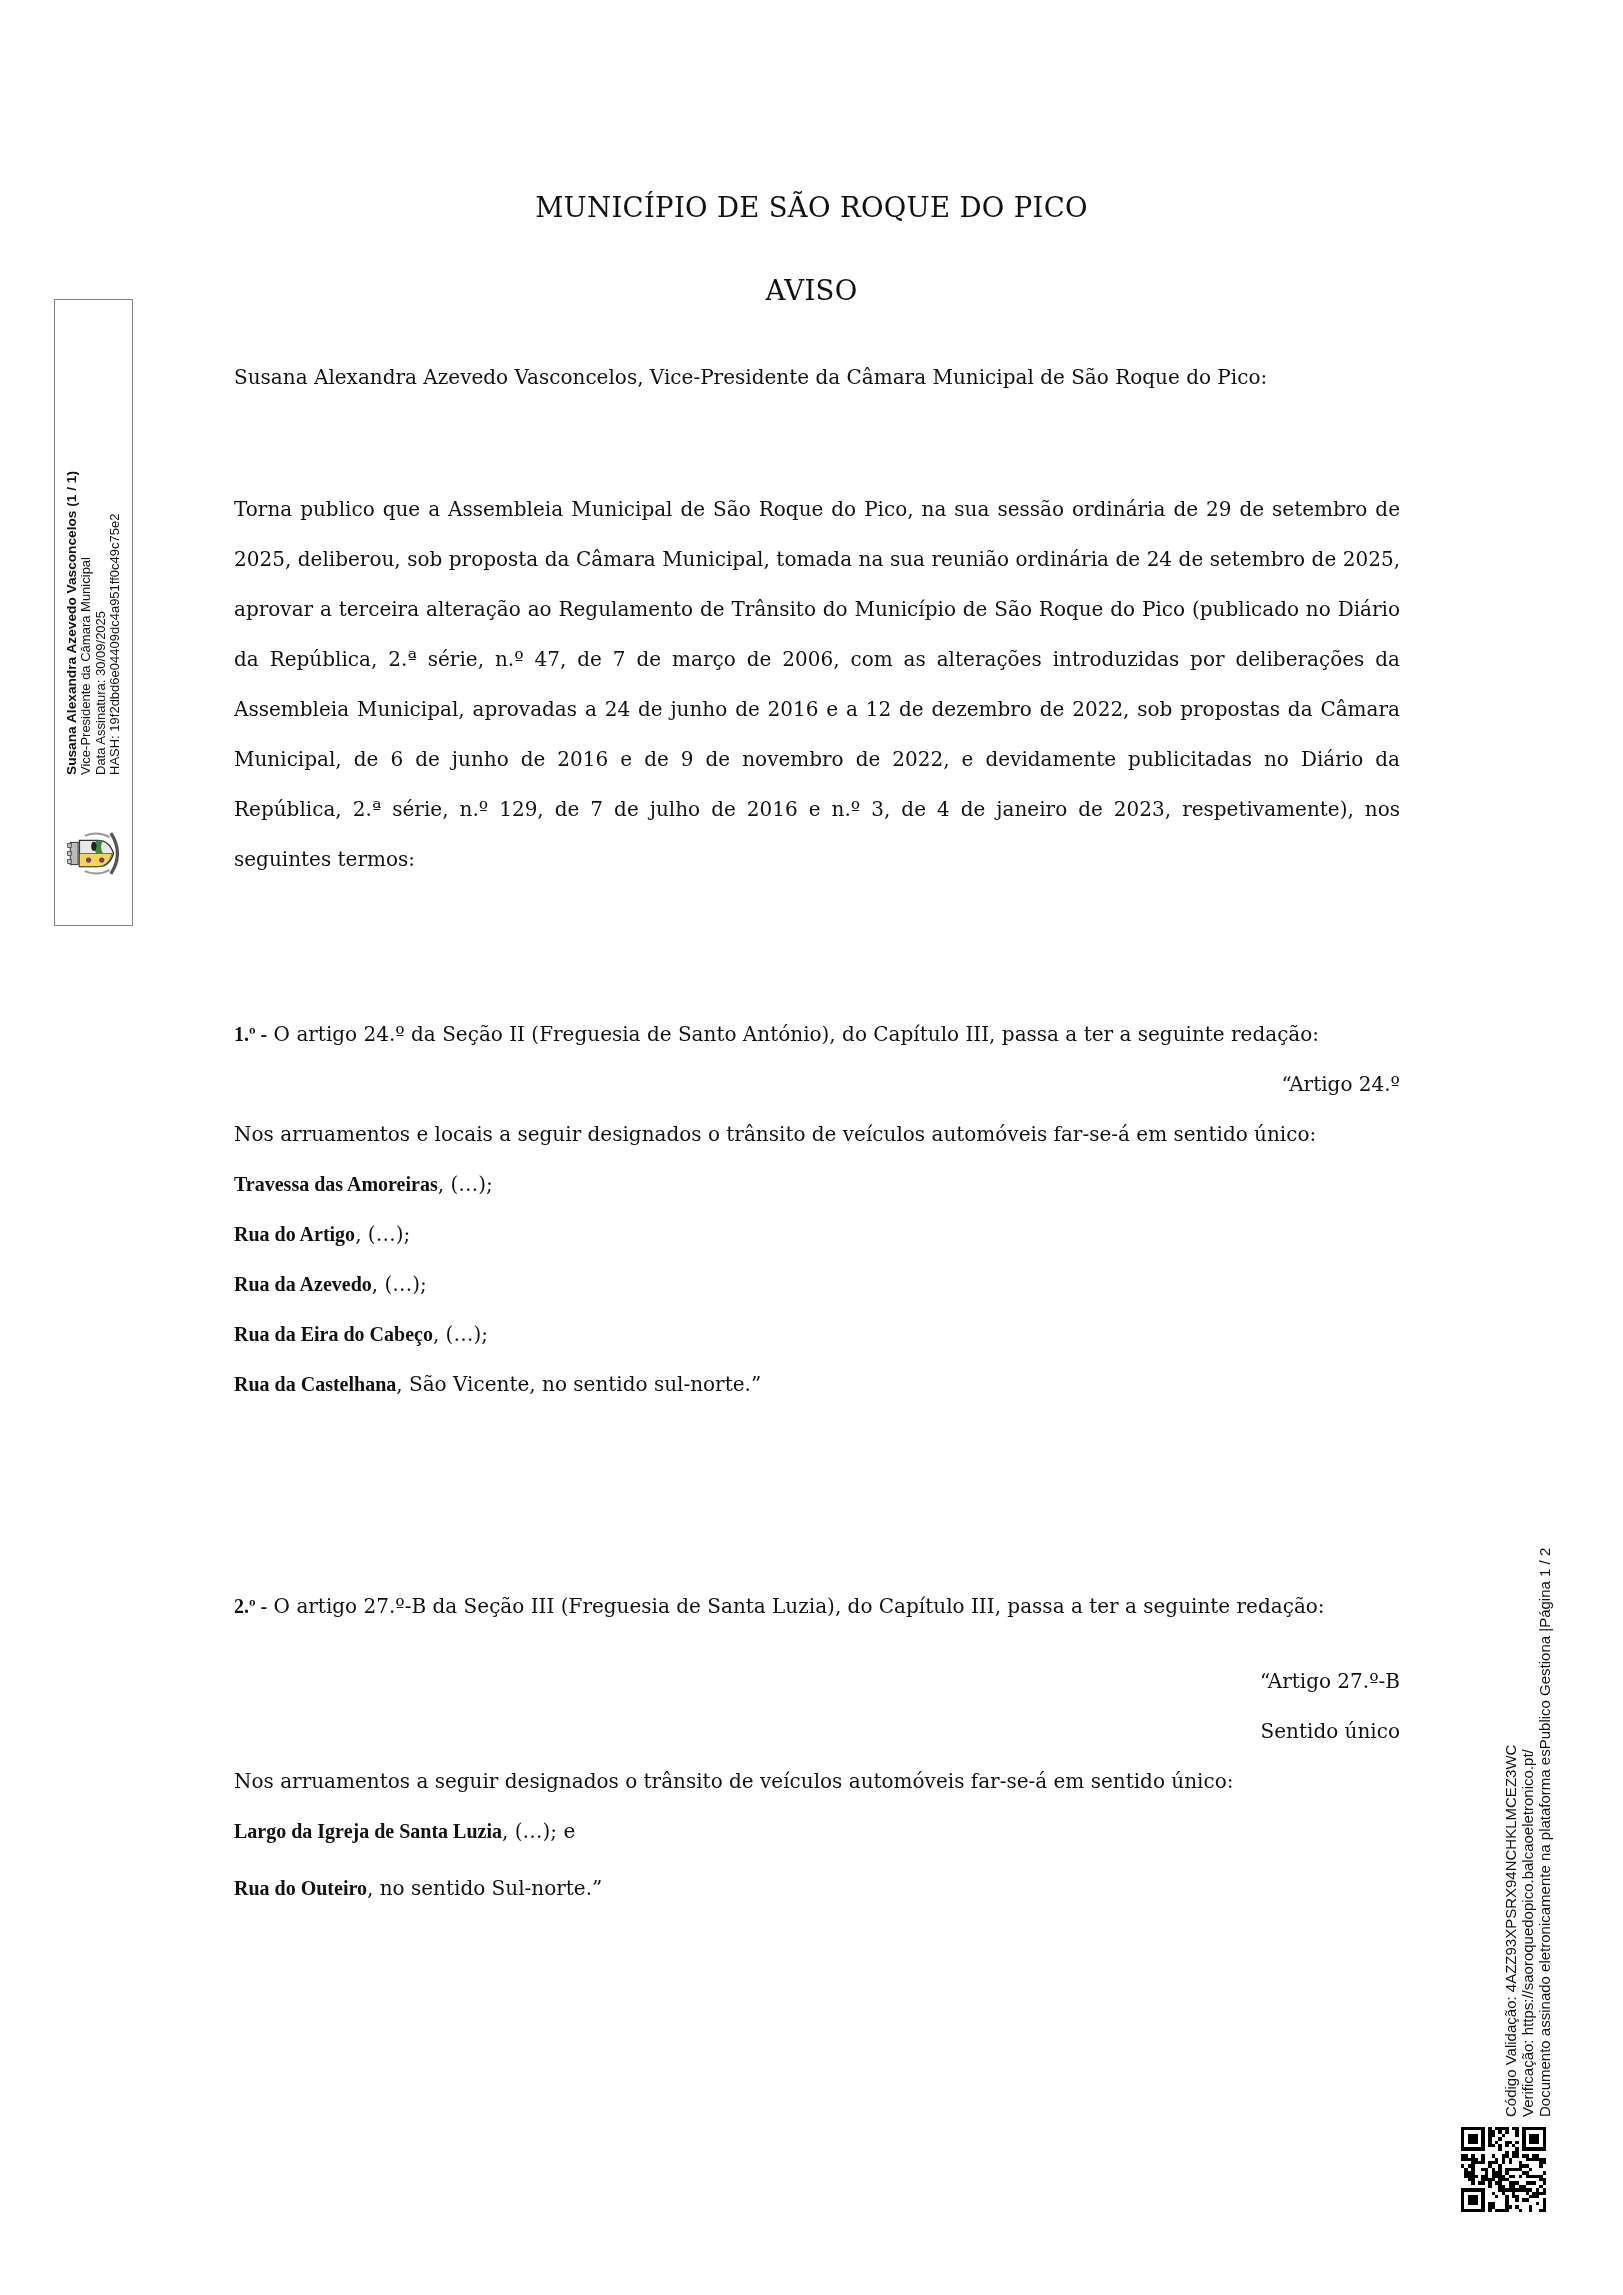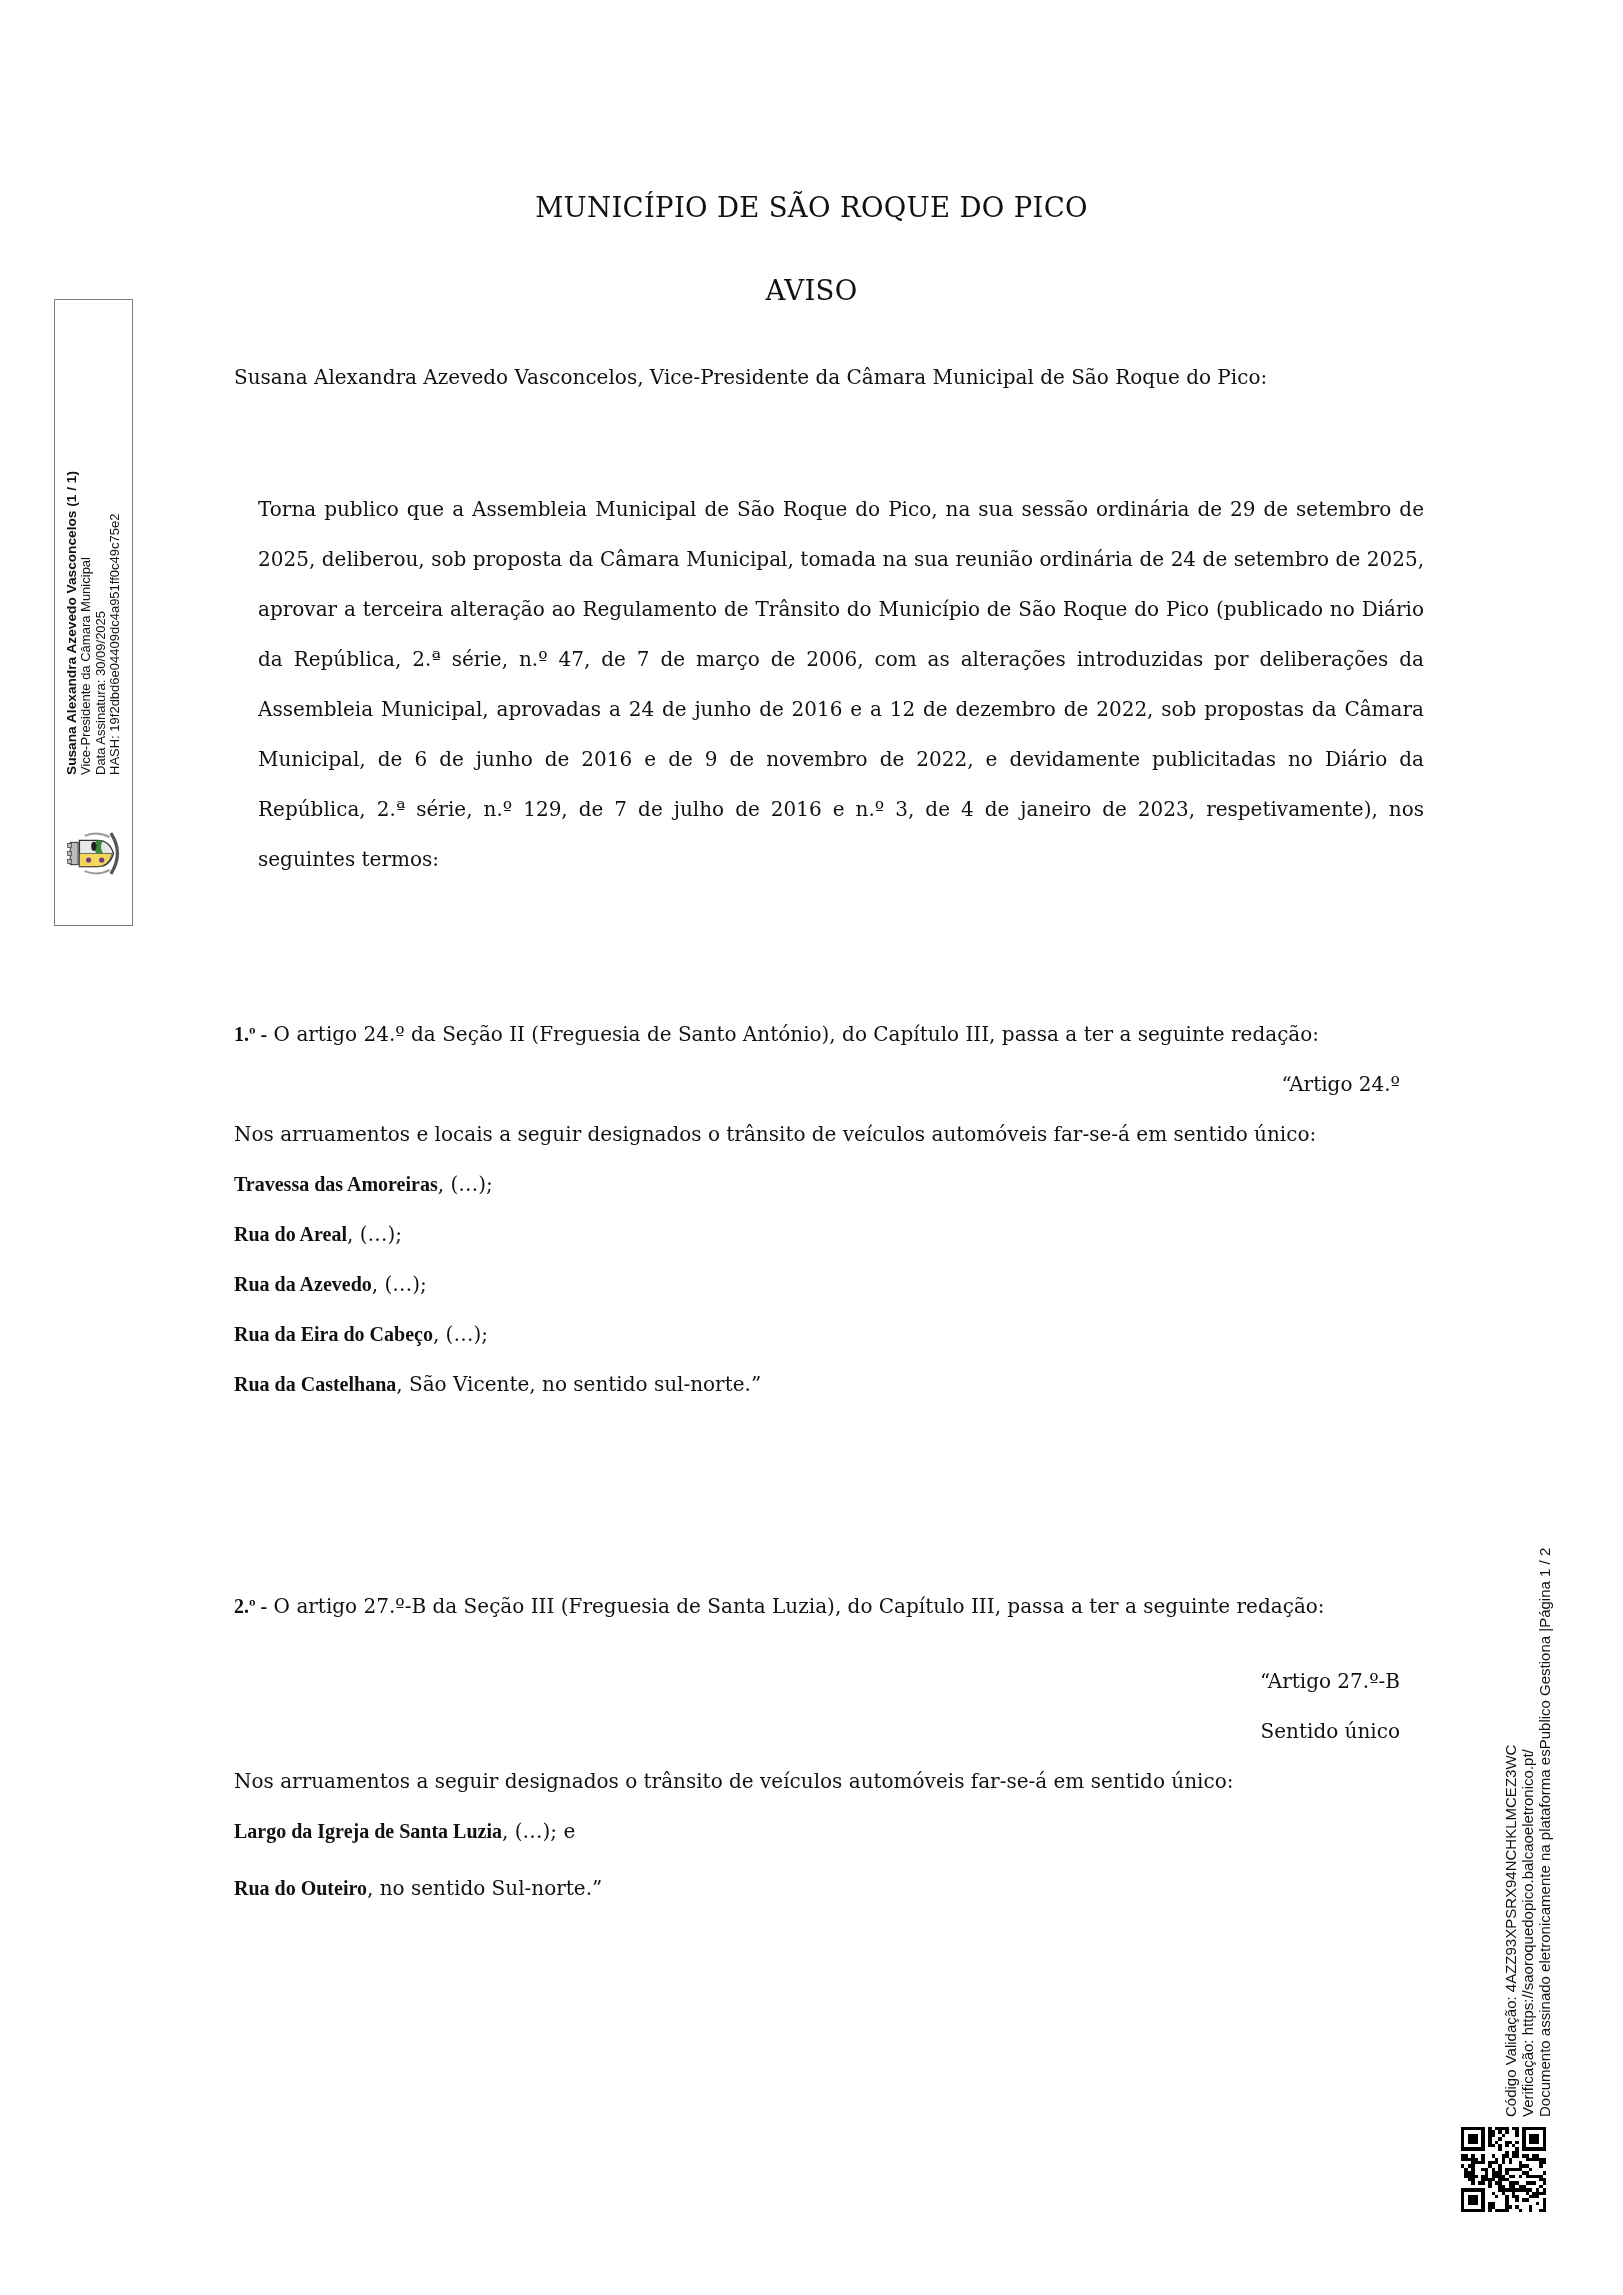--- a/index.html
+++ b/index.html
@@ -28,21 +28,21 @@
       font-size: 20px;
       line-height: 50px;
       text-align: justify;
     }
     .body-text p { margin: 0; }
     .body-text b { font-weight: bold; font-family: Liberation Serif, serif; }
     .center { text-align: right; }
     .item-line { text-align: left; }
 
     #intro { top: 352px; }
-    #main-para { top: 484px; margin-left: 24px; }
+    #main-para { top: 484px; }
     #art1 { top: 1009px; }
     #art2 { top: 1581px; }
 
     
     #signature-box {
       position: absolute;
       left: 54px;
       top: 299px;
       width: 79px;
       height: 627px;
@@ -103,21 +103,21 @@
 
 <div id="main-para" class="body-text">
   <p>Torna publico que a Assembleia Municipal de São Roque do Pico, na sua sessão ordinária de 29 de setembro de 2025, deliberou, sob proposta da Câmara Municipal, tomada na sua reunião ordinária de 24 de setembro de 2025, aprovar a terceira alteração ao Regulamento de Trânsito do Município de São Roque do Pico (publicado no Diário da República, 2.ª série, n.º 47, de 7 de março de 2006, com as alterações introduzidas por deliberações da Assembleia Municipal, aprovadas a 24 de junho de 2016 e a 12 de dezembro de 2022, sob propostas da Câmara Municipal, de 6 de junho de 2016 e de 9 de novembro de 2022, e devidamente publicitadas no Diário da República, 2.ª série, n.º 129, de 7 de julho de 2016 e n.º 3, de 4 de janeiro de 2023, respetivamente), nos seguintes termos:</p>
 </div>
 
 <div id="art1" class="body-text">
   <p><b>1.º -</b><span> O artigo 24.º da Seção II (Freguesia de Santo António), do Capítulo III, passa a ter a seguinte redação:</span></p>
   <p class="center">“Artigo 24.º</p>
   <p>Nos arruamentos e locais a seguir designados o trânsito de veículos automóveis far-se-á em sentido único:</p>
   <p class="item-line"><b>Travessa das Amoreiras</b><span>, (…);</span></p>
-  <p class="item-line"><b>Rua do Areal</b><span>, (…);</span></p>
+  <p class="item-line"><b>Rua do Artigo</b><span>, (…);</span></p>
   <p class="item-line"><b>Rua da Azevedo</b><span>, (…);</span></p>
   <p class="item-line"><b>Rua da Eira do Cabeço</b><span>, (…);</span></p>
   <p class="item-line"><b>Rua da Castelhana</b><span>, São Vicente, no sentido sul-norte.”</span></p>
 </div>
 
 <div id="art2" class="body-text">
   <p><b>2.º -</b><span> O artigo 27.º-B da Seção III (Freguesia de Santa Luzia), do Capítulo III, passa a ter a seguinte redação:</span></p>
   <p class="center" style="margin-top:25px">“Artigo 27.º-B</p>
   <p class="center">Sentido único</p>
   <p>Nos arruamentos a seguir designados o trânsito de veículos automóveis far-se-á em sentido único:</p>

